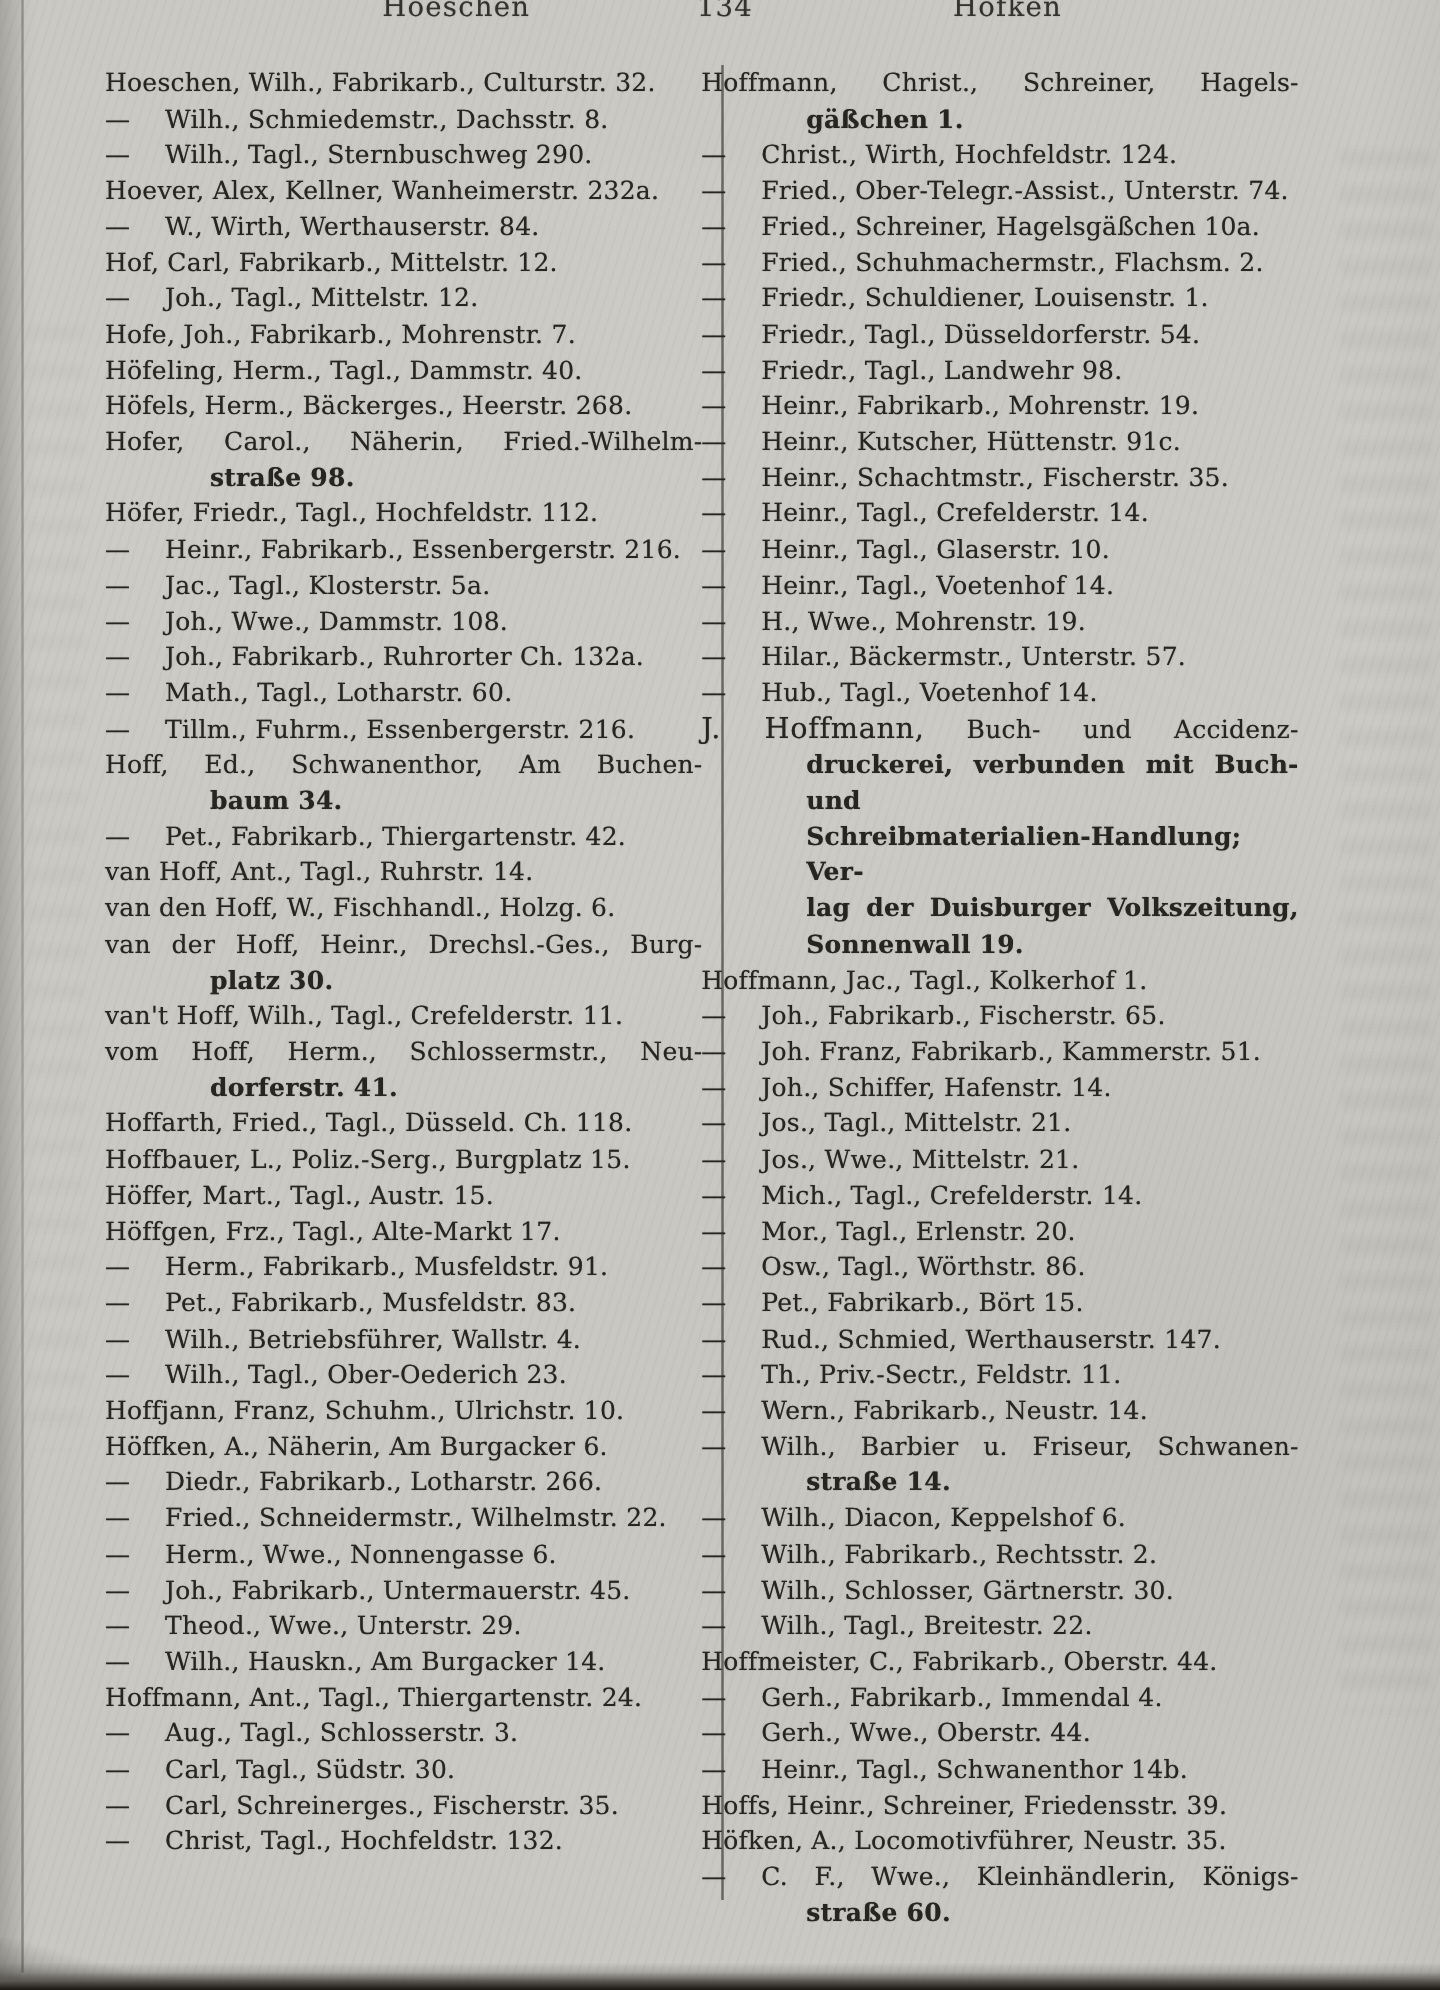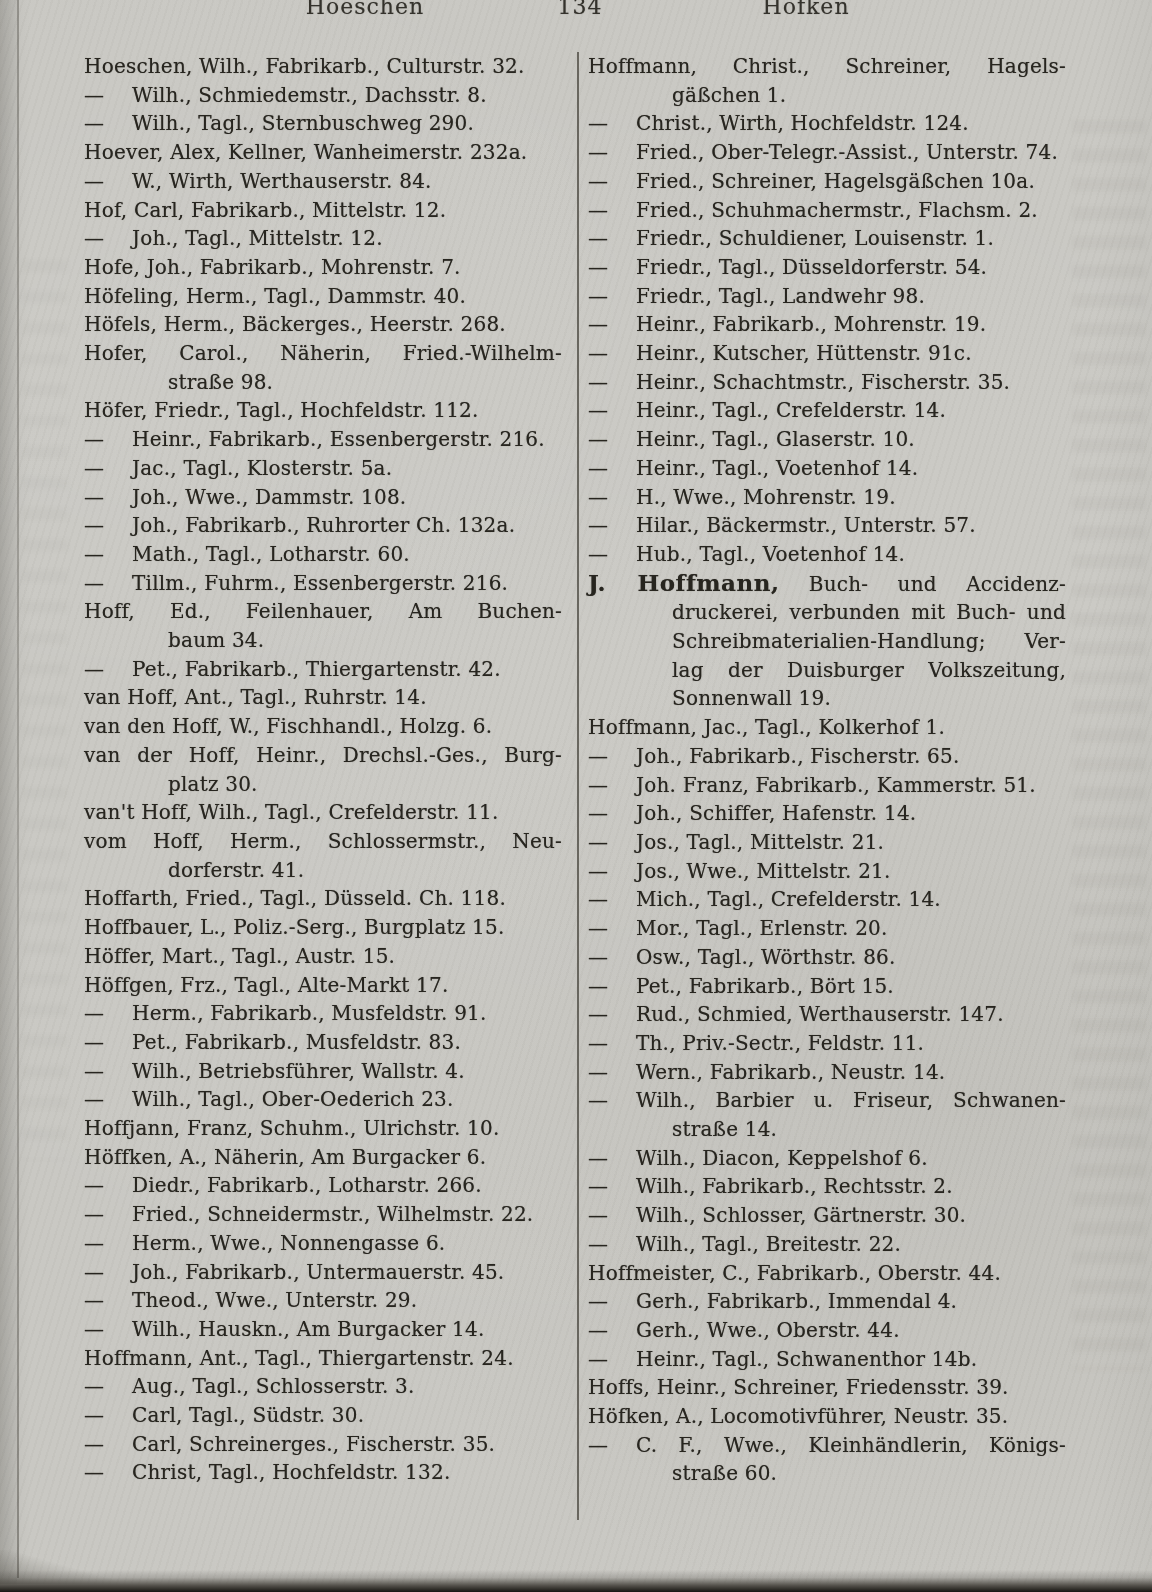--- a/index.html
+++ b/index.html
@@ -60,28 +60,28 @@
     background:rgba(72,69,62,.75);
   }
 
   .col{
     position:absolute;top:52px;width:478px;
     font-size:20px;line-height:28.7px;
     text-shadow:0 0 0.8px rgba(30,28,22,.55);
     letter-spacing:0.2px;
   }
   .col-left{left:84px;}
-  .col-right{left:588px;}
+  .col-right{left:561px;}
 
   .entry{margin:0;padding:0;}
   .line{text-align:left;}
   .line.fill{text-align:justify;text-align-last:justify;}
-  .line.cont{padding-left:84px;}
+  .line.cont{padding-left:84px;font-weight:bold;}
   .dash{display:inline-block;min-width:48px;}
-  .lead{font-weight:bold;font-size:23px;letter-spacing:0.5px;}
+  .lead{font-weight:normal;font-size:23px;letter-spacing:0.5px;}
 </style>
 </head>
 <body>
 
 <div class="gutter-shade"></div>
 <div class="gutter-line"></div>
 <div class="grain"></div>
 <div class="ghost ghost-right"></div>
 <div class="ghost ghost-left"></div>
 
@@ -143,21 +143,21 @@
     <div class="entry">
       <div class="line"><span class="dash">—</span>Joh., Fabrikarb., Ruhrorter Ch. 132a.</div>
     </div>
     <div class="entry">
       <div class="line"><span class="dash">—</span>Math., Tagl., Lotharstr. 60.</div>
     </div>
     <div class="entry">
       <div class="line"><span class="dash">—</span>Tillm., Fuhrm., Essenbergerstr. 216.</div>
     </div>
     <div class="entry">
-      <div class="line fill">Hoff, Ed., Feilenhauer, Am Buchen-</div>
+      <div class="line fill">Hoff, Ed., Schwanenthor, Am Buchen-</div>
       <div class="line cont">baum 34.</div>
     </div>
     <div class="entry">
       <div class="line"><span class="dash">—</span>Pet., Fabrikarb., Thiergartenstr. 42.</div>
     </div>
     <div class="entry">
       <div class="line">van Hoff, Ant., Tagl., Ruhrstr. 14.</div>
     </div>
     <div class="entry">
       <div class="line">van den Hoff, W., Fischhandl., Holzg. 6.</div>

